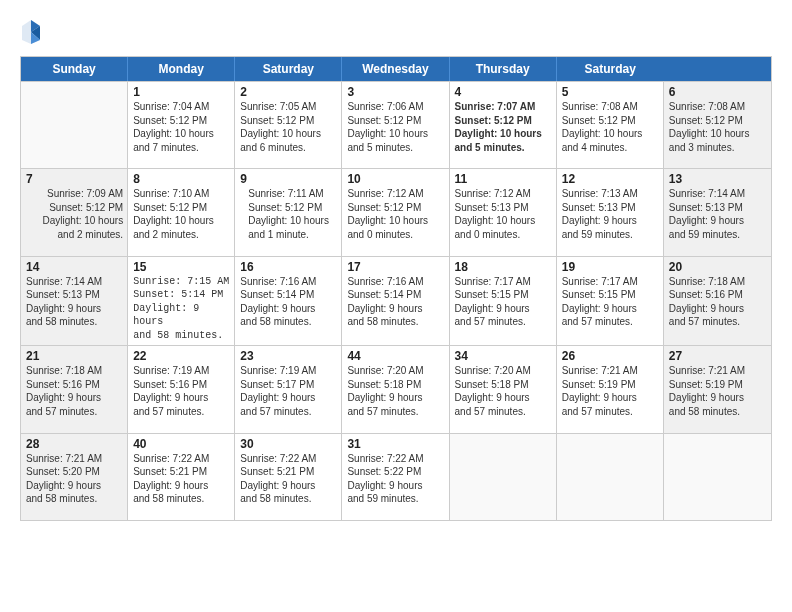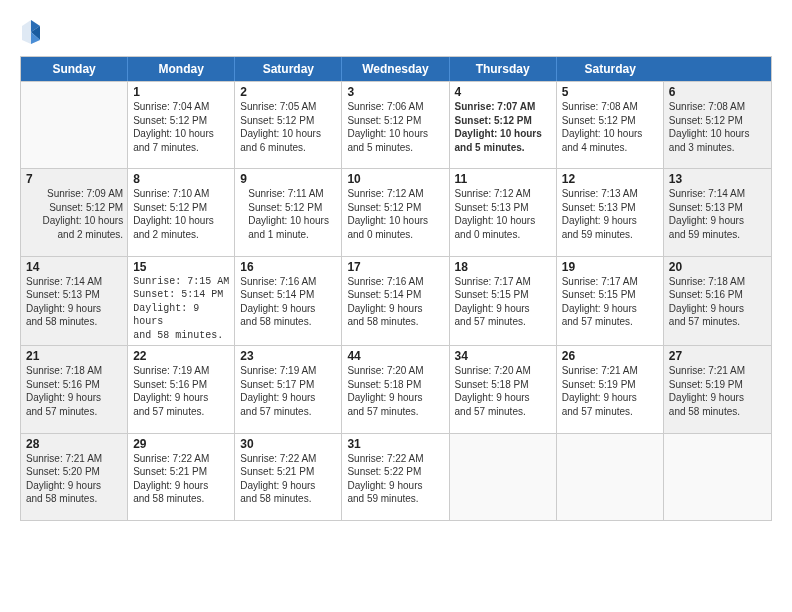--- a/index.html
+++ b/index.html
@@ -350,21 +350,21 @@
         </div>
         <div class="cal-row">
           <div class="cal-cell shaded">
             <span class="day-num">28</span>
             <div class="cell-text" style="white-space: pre-line;">Sunrise: 7:21 AM
 Sunset: 5:20 PM
 Daylight: 9 hours
 and 58 minutes.</div>
           </div>
           <div class="cal-cell">
-            <span class="day-num">29</span>
+            <span class="day-num">40</span>
             <div class="cell-text" style="white-space: pre-line;">Sunrise: 7:22 AM
 Sunset: 5:21 PM
 Daylight: 9 hours
 and 58 minutes.</div>
           </div>
           <div class="cal-cell">
             <span class="day-num">30</span>
             <div class="cell-text" style="white-space: pre-line;">Sunrise: 7:22 AM
 Sunset: 5:21 PM
 Daylight: 9 hours

